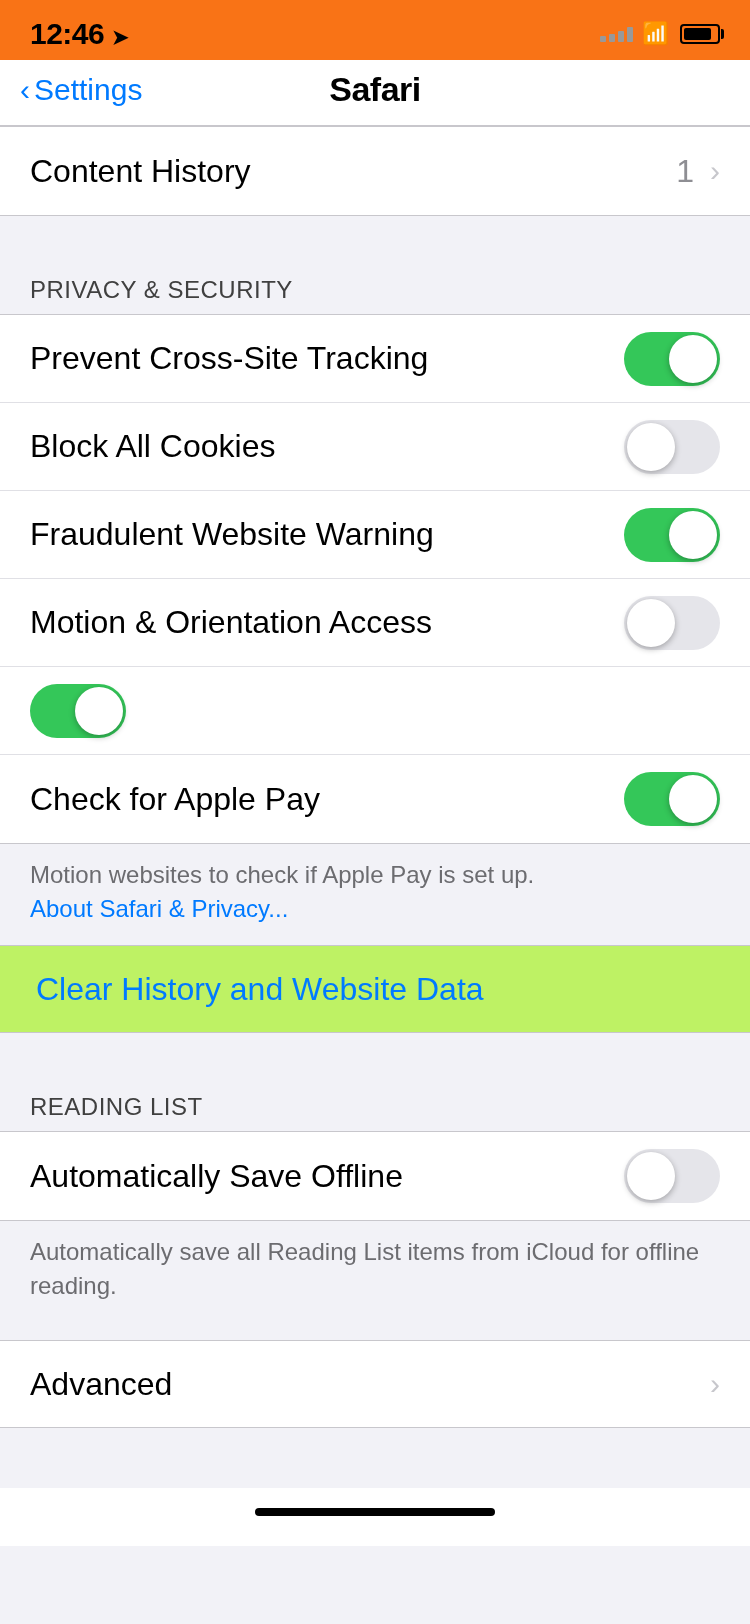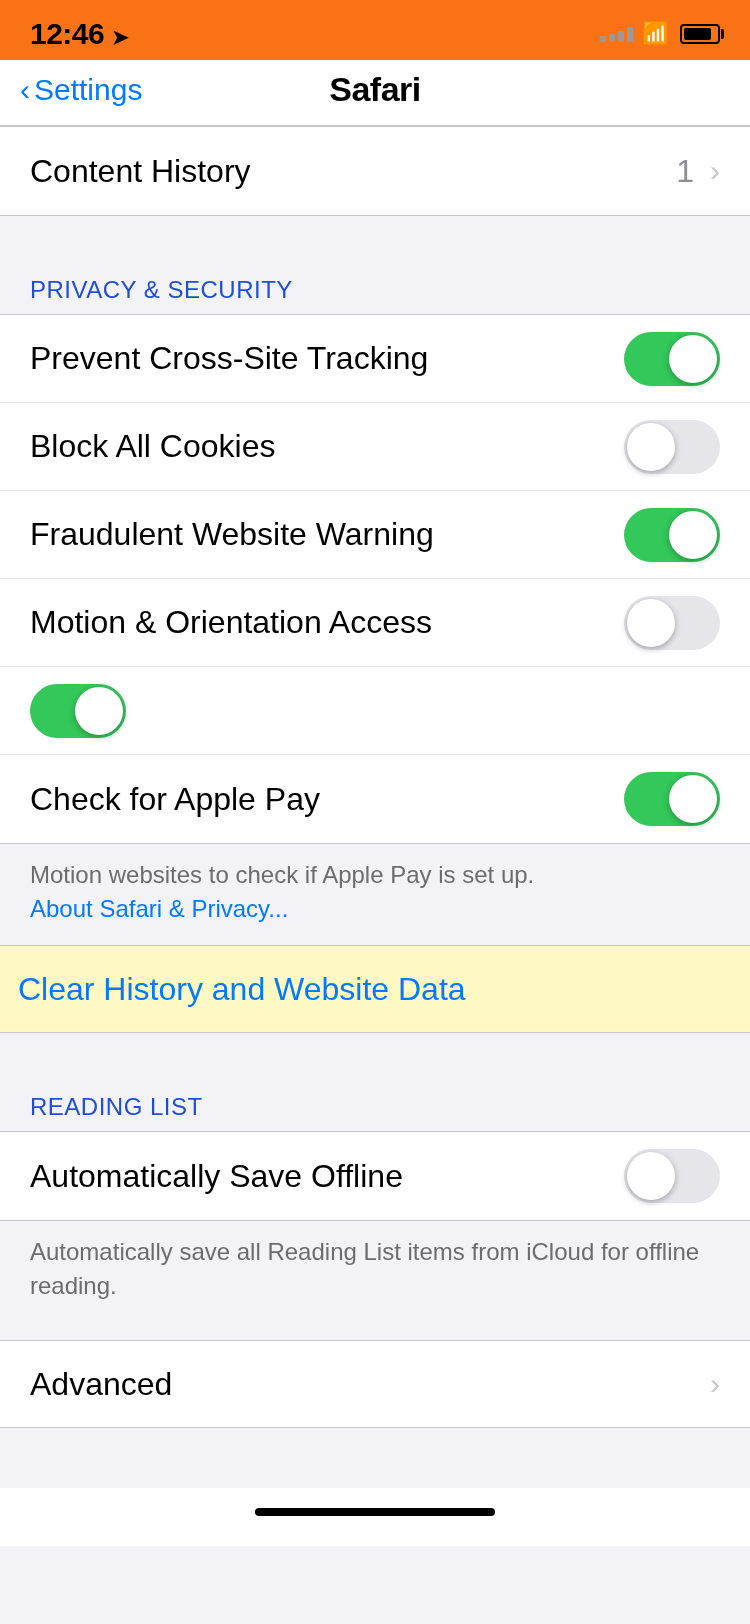--- a/index.html
+++ b/index.html
@@ -102,21 +102,21 @@
       font-size: 34px;
       font-weight: 700;
       letter-spacing: -0.5px;
     }
 
     
     .section-header {
       padding: 24px 30px 10px 30px;
       font-size: 24px;
       font-weight: 400;
-      color: #1d4ed8;
+      color: #404040;
       letter-spacing: 0.5px;
       background: #f2f2f7;
       text-transform: uppercase;
     }
 
     .settings-group {
       background: #fff;
       border-top: 1px solid #c8c7cc;
       border-bottom: 1px solid #c8c7cc;
     }
@@ -199,23 +199,23 @@
     }
     .section-footer a {
       color: #007aff;
       text-decoration: none;
     }
 
     
     .clear-history-row {
       display: flex;
       align-items: center;
-      padding: 0 18px;
+      padding: 0 36px;
       min-height: 88px;
-      background: #fef9c3;
+      background: #bef264;
       border-top: 1px solid #c8c7cc;
       border-bottom: 1px solid #c8c7cc;
     }
     .clear-history-label {
       font-size: 32px;
       color: #007aff;
     }
 
     
     .advanced-row {

